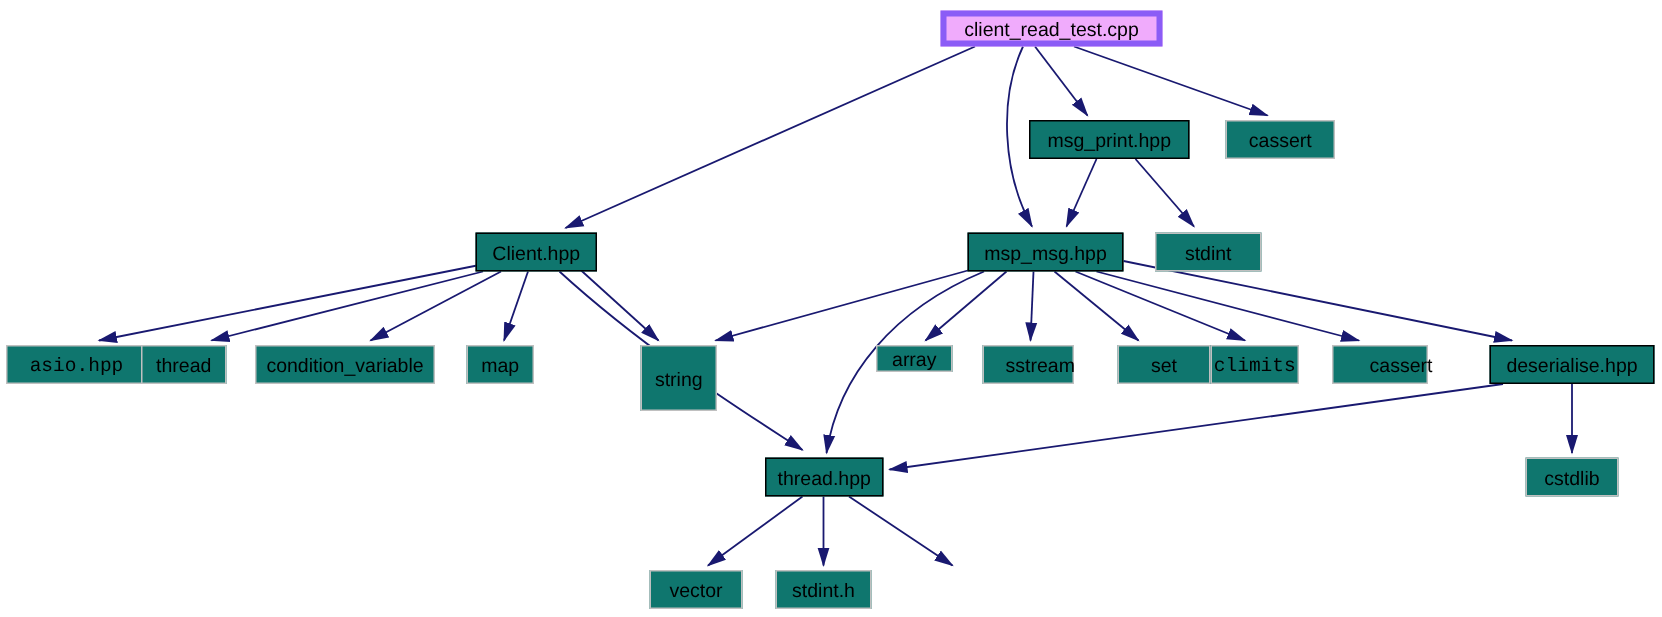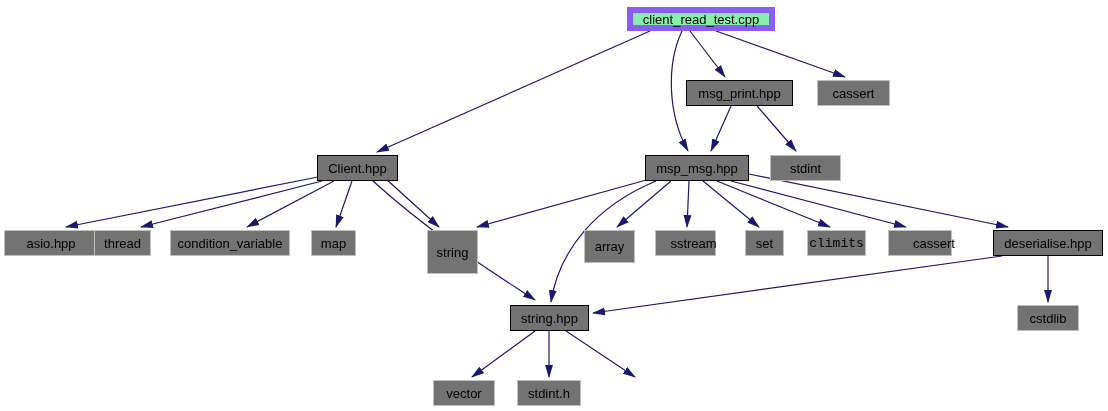--- a/index.html
+++ b/index.html
@@ -20,29 +20,29 @@
     fill: none;
     stroke: #191970;
     stroke-width: 1.2;
   }
   .node {
     position: absolute;
     box-sizing: border-box;
     display: flex;
     align-items: center;
     justify-content: center;
-    background: #737373;
+    background: #0f766e;
     color: #000000;
     font-size: 13px;
     white-space: nowrap;
     line-height: 1;
   }
   .kind-main {
-    background: #86efac;
-    border: 6px solid #8b5cf6;
+    background: #f0abfc;
+    border: 4px solid #8b5cf6;
   }
   .kind-documented {
     border: 1.5px solid #000000;
     cursor: pointer;
   }
   .kind-external {
     border: 1px solid #c0c0c0;
   }
 </style>
 </head>
@@ -85,31 +85,31 @@
 
   <div class="node kind-main" style="left:627px;  top:7px;   width:148px; height:24px;">client_read_test.cpp</div>
 
   <div class="node kind-documented" style="left:686px;  top:80px;  width:107px; height:26px;">msg_print.hpp</div>
   <div class="node kind-external" style="left:817px;  top:80px;  width:73px;  height:26px;">cassert</div>
 
   <div class="node kind-documented" style="left:645px;  top:155px; width:104px; height:26px;">msp_msg.hpp</div>
   <div class="node kind-documented" style="left:317px;  top:155px; width:81px;  height:26px;">Client.hpp</div>
   <div class="node kind-external" style="left:770px;  top:155px; width:71px;  height:26px;">stdint</div>
 
-  <div class="node kind-external" style="left:4px;    top:230px; width:94px;  height:26px;">asio.hpp</div>
+  <div class="node kind-external" style="left:4px;    top:230px; width:94px;  height:26px;font-family:Liberation Mono, monospace;">asio.hpp</div>
   <div class="node kind-external" style="left:94px;   top:230px; width:57px;  height:26px;">thread</div>
   <div class="node kind-external" style="left:170px;  top:230px; width:120px; height:26px;">condition_variable</div>
   <div class="node kind-external" style="left:311px;  top:230px; width:45px;  height:26px;text-align:right;">map</div>
   <div class="node kind-external" style="left:427px;  top:230px; width:51px;  height:44px;">string</div>
-  <div class="node kind-external" style="left:584px;  top:230px; width:51px;  height:33px;">array</div>
+  <div class="node kind-external" style="left:584px;  top:230px; width:51px;  height:18px;">array</div>
   <div class="node kind-external" style="left:655px;  top:230px; width:61px;  height:26px;padding-left:16px;">sstream</div>
-  <div class="node kind-external" style="left:745px;  top:230px; width:39px;  height:26px;">set</div>
+  <div class="node kind-external" style="left:745px;  top:230px; width:62px;  height:26px;">set</div>
   <div class="node kind-external" style="left:807px;  top:230px; width:59px;  height:26px;font-family:Liberation Mono, monospace;">climits</div>
   <div class="node kind-external" style="left:888px;  top:230px; width:64px;  height:26px;padding-left:28px;">cassert</div>
   <div class="node kind-documented" style="left:993px;  top:230px; width:110px; height:26px;">deserialise.hpp</div>
 
-  <div class="node kind-documented" style="left:510px;  top:305px; width:79px;  height:26px;">string.hpp</div>
+  <div class="node kind-documented" style="left:510px;  top:305px; width:79px;  height:26px;">thread.hpp</div>
   <div class="node kind-external" style="left:1017px; top:305px; width:62px;  height:26px;">cstdlib</div>
 
   <div class="node kind-external" style="left:433px;  top:380px; width:62px;  height:26px;">vector</div>
   <div class="node kind-external" style="left:517px;  top:380px; width:64px;  height:26px;">stdint.h</div>
 
 </div>
 
 </body></html>

